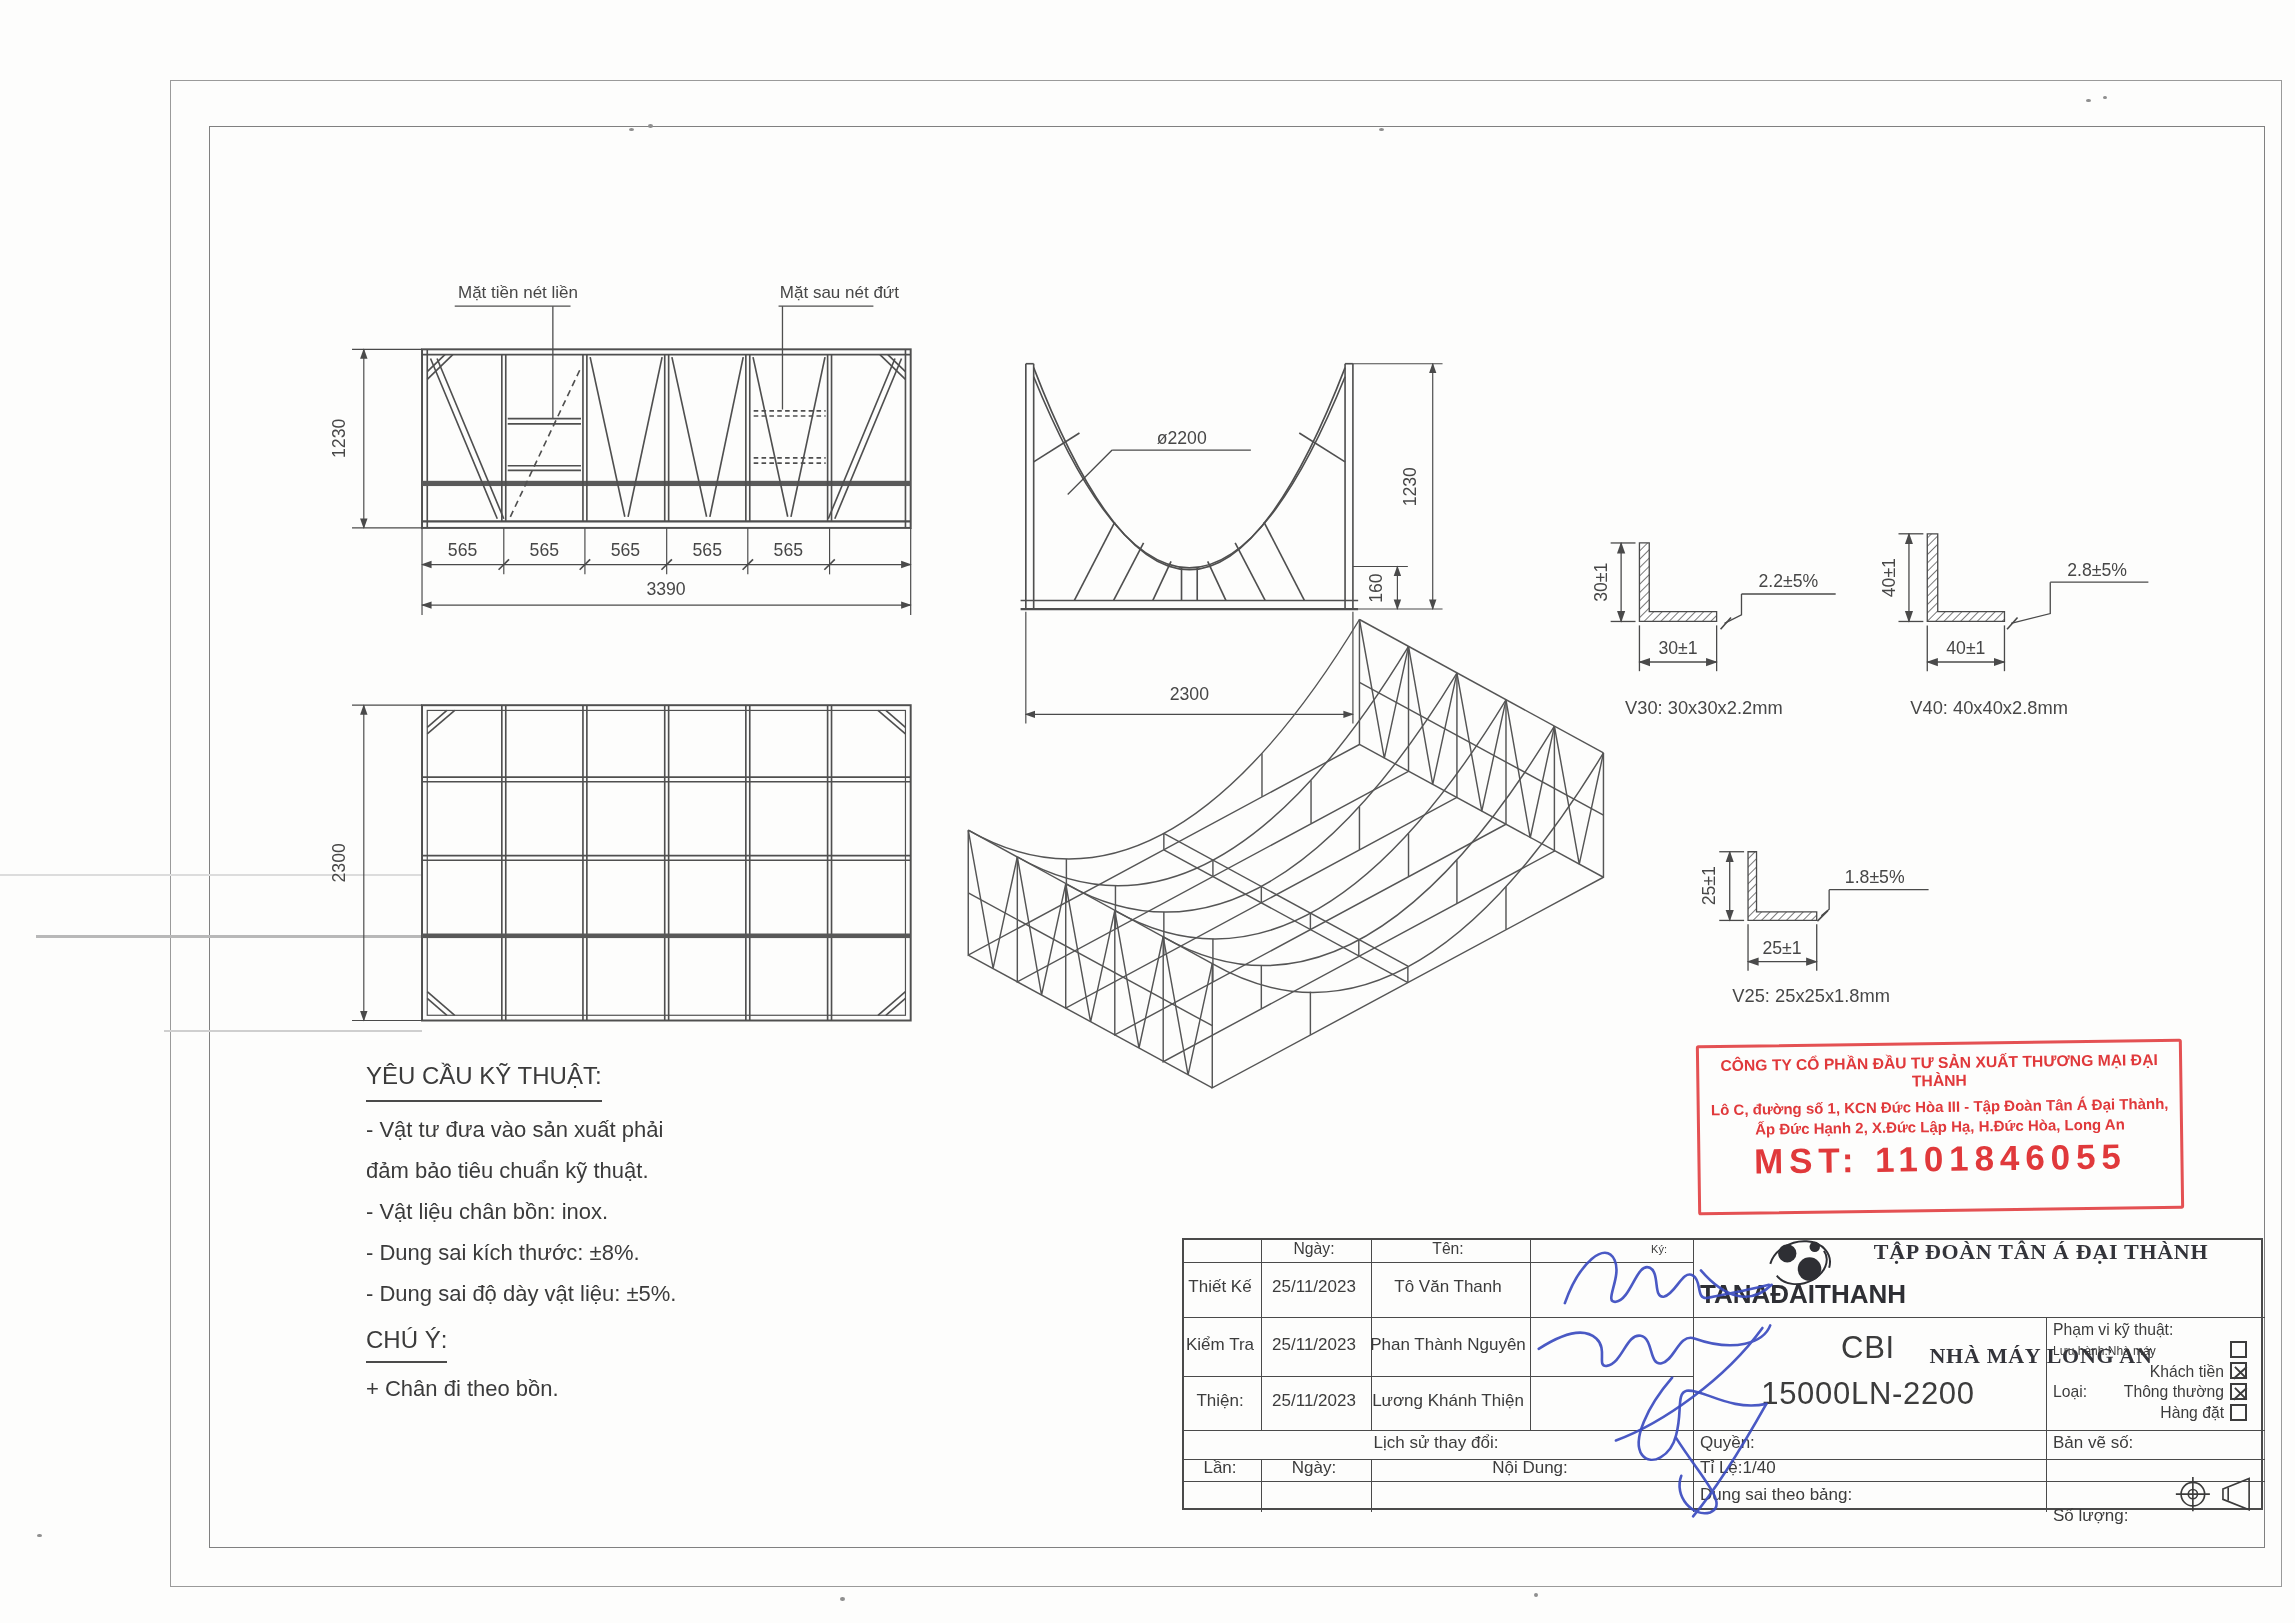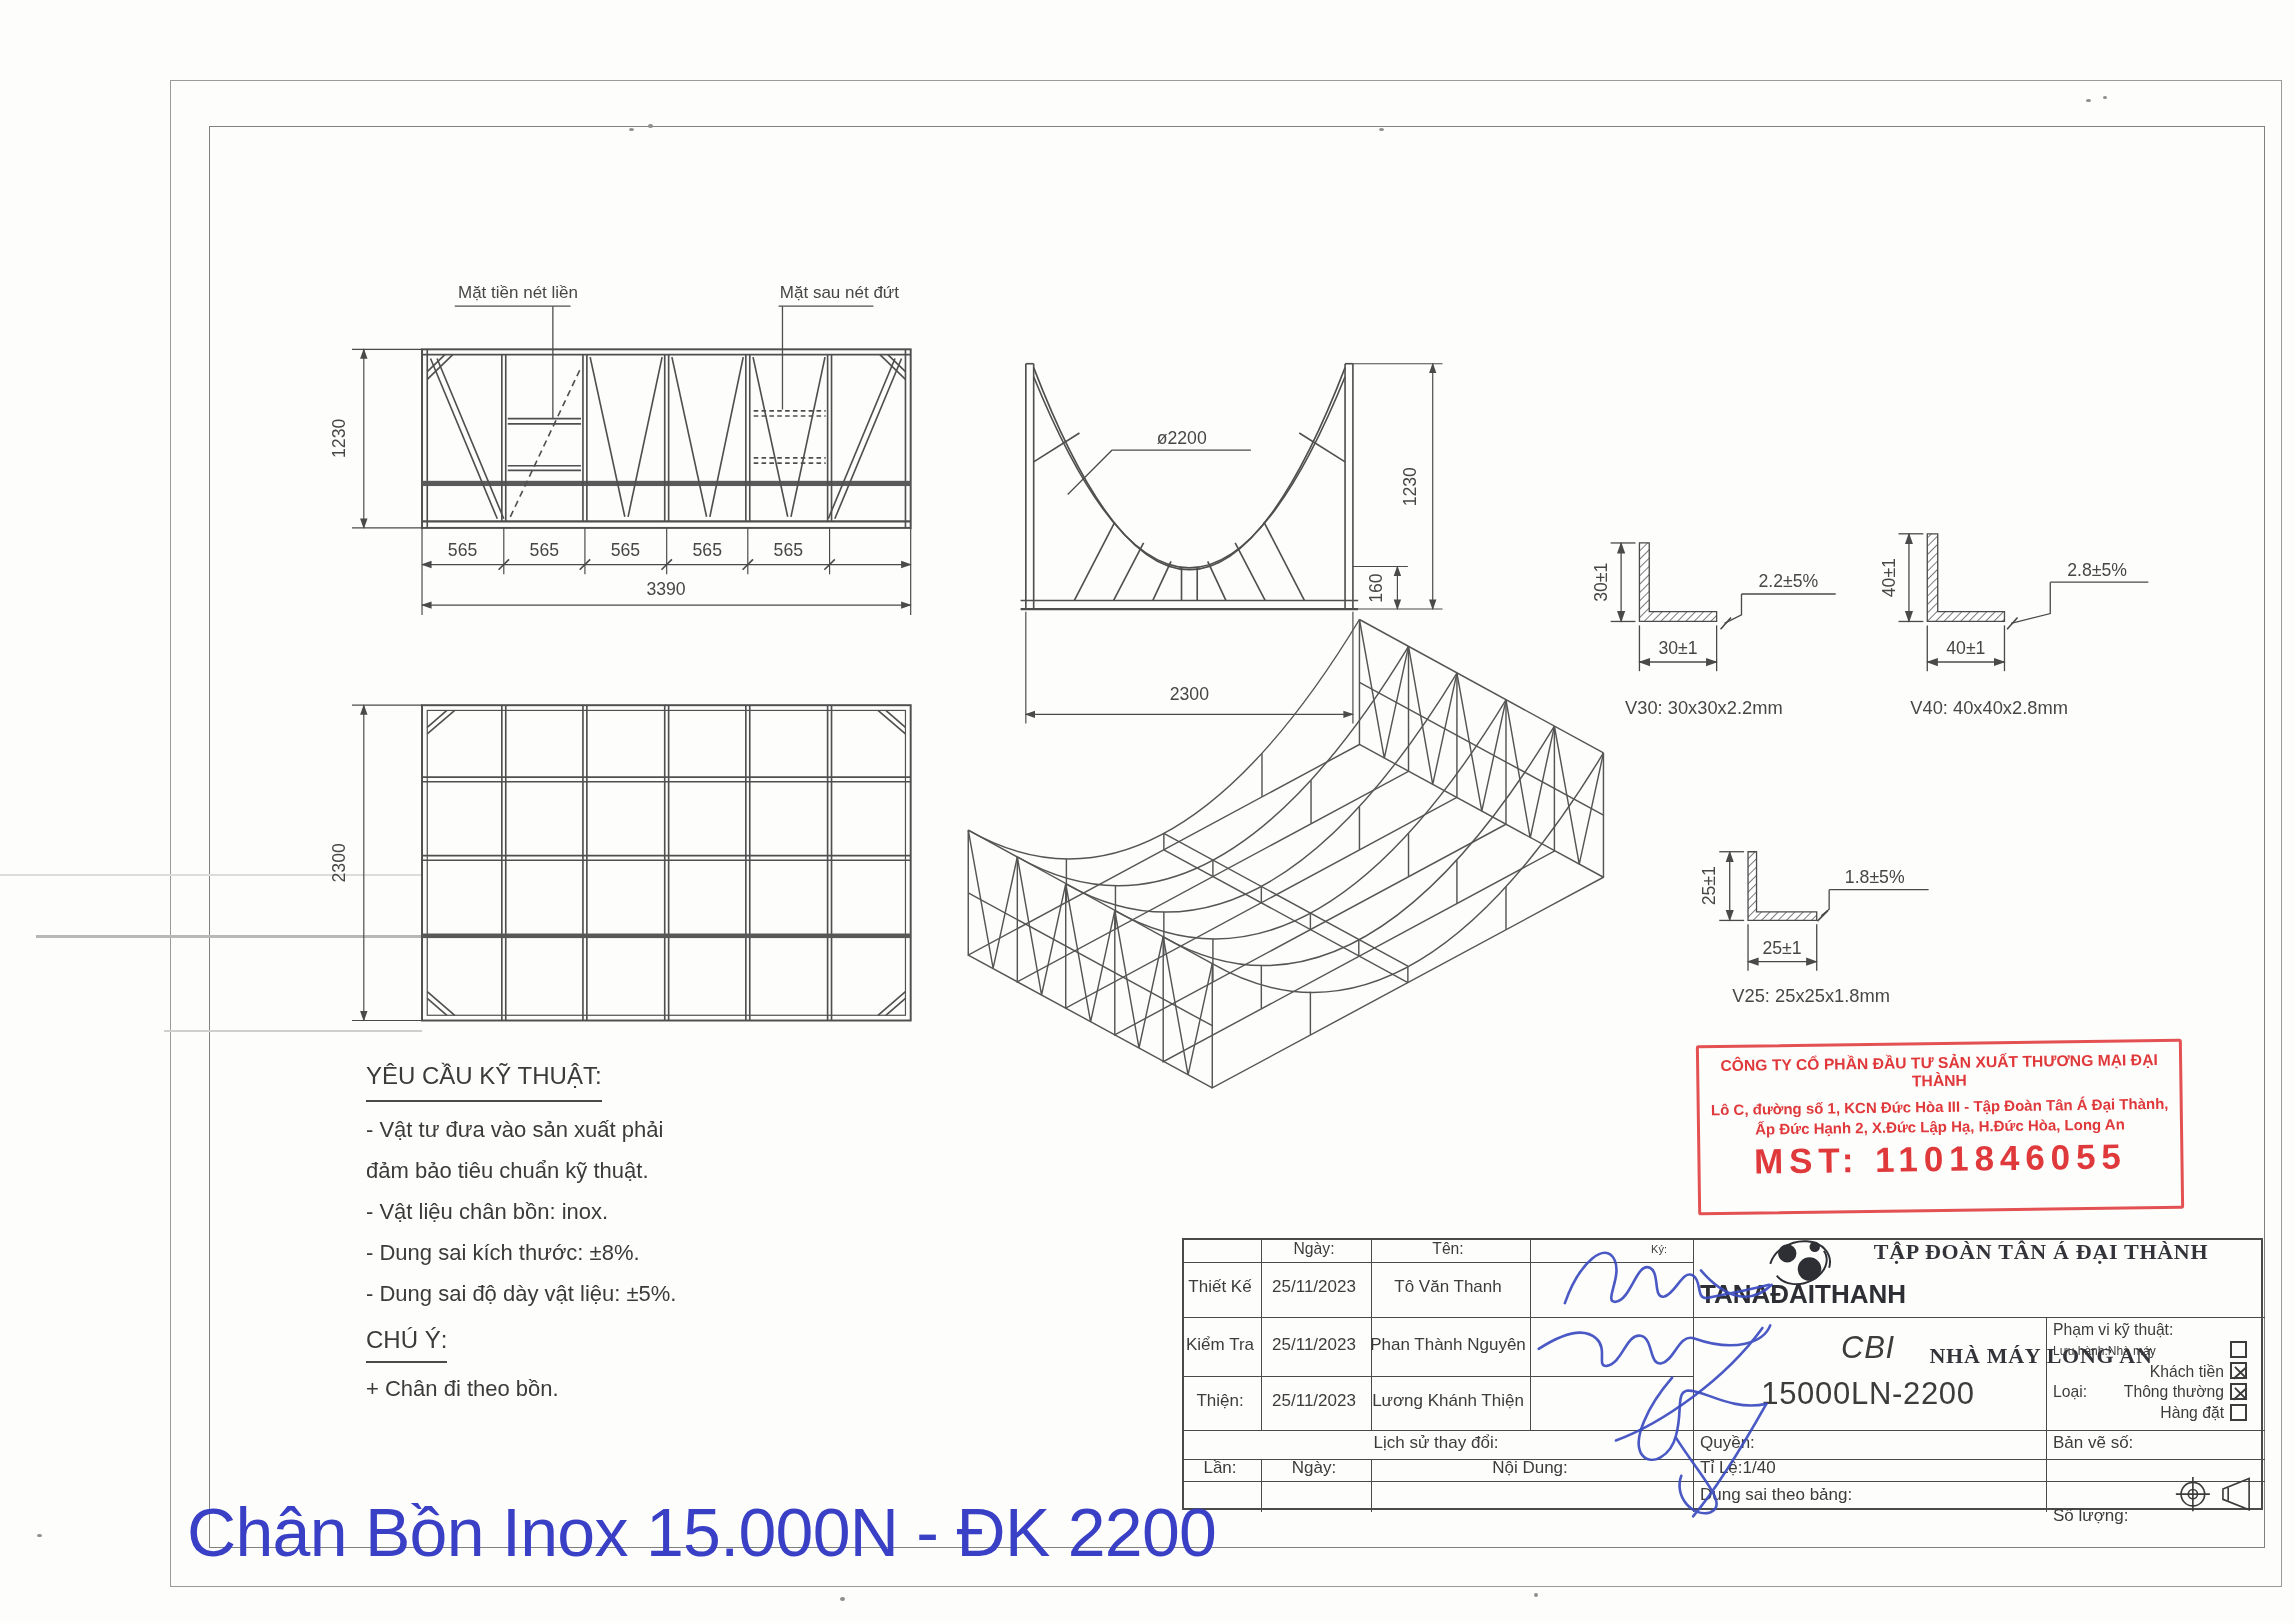--- a/index.html
+++ b/index.html
@@ -426,21 +426,21 @@
   <div class="cellL" style="left:1700px;top:1443px;">Quyền:</div>
   <div class="cellL" style="left:2053px;top:1443px;">Bản vẽ số:</div>
   <div class="cellL" style="left:1700px;top:1468px;">Tỉ Lệ:1/40</div>
   <div class="cellL" style="left:2053px;top:1516px;">Số lượng:</div>
   <div class="cellL" style="left:1700px;top:1495px;">Dung sai theo bảng:</div>
 
   <div class="cell serifb" style="left:2041px;top:1252px;">TẬP ĐOÀN TÂN Á ĐẠI THÀNH</div>
   <div class="cell serifb" style="left:2041px;top:1356px;">NHÀ MÁY LONG AN</div>
   <div class="cellL logotext" style="left:1700px;top:1294px;">TANAĐAITHANH</div>
 
-  <div class="cell prodcode" style="left:1868px;top:1348px;font-style:italic;">CBI</div>
+  <div class="cell prodcode" style="left:1868px;top:1348px;">CBI</div>
   <div class="cell prodcode" style="left:1868px;top:1394px;">15000LN-2200</div>
 
   <div class="cellL" style="left:2053px;top:1330px;font-size:15.7px;">Phạm vi kỹ thuật:</div>
   <div class="cellL" style="left:2053px;top:1351px;font-size:12px;">Lưu hành:Nhà máy</div>
   <div class="cellR" style="left:2053px;top:1372px;width:171px;">Khách tiền</div>
   <div class="cellL" style="left:2053px;top:1392px;font-size:15.7px;">Loại:</div>
   <div class="cellR" style="left:2053px;top:1392px;width:171px;">Thông thường</div>
   <div class="cellR" style="left:2053px;top:1413px;width:171px;">Hàng đặt</div>
 
   <div class="checkbox" style="left:2230px;top:1341px;">
@@ -489,16 +489,15 @@
       <circle cx="3352" cy="2284" r="7"></circle>
       <line x1="3326" y1="2284" x2="3378" y2="2284"></line>
       <line x1="3352" y1="2258" x2="3352" y2="2310"></line>
     </g>
     <g stroke="#3c3c3c" stroke-width="2.5" fill="none">
       <path d="M3398,2276 L3438,2260 L3438,2308 L3398,2292 z"></path>
       <line x1="3406" y1="2274" x2="3406" y2="2294"></line>
     </g>
   </svg>
 
-  <div id="bluetitle">Chân Bồn Inox 15.000N - ĐK 2200</div>
 
 </div>
 
 
 </body></html>

